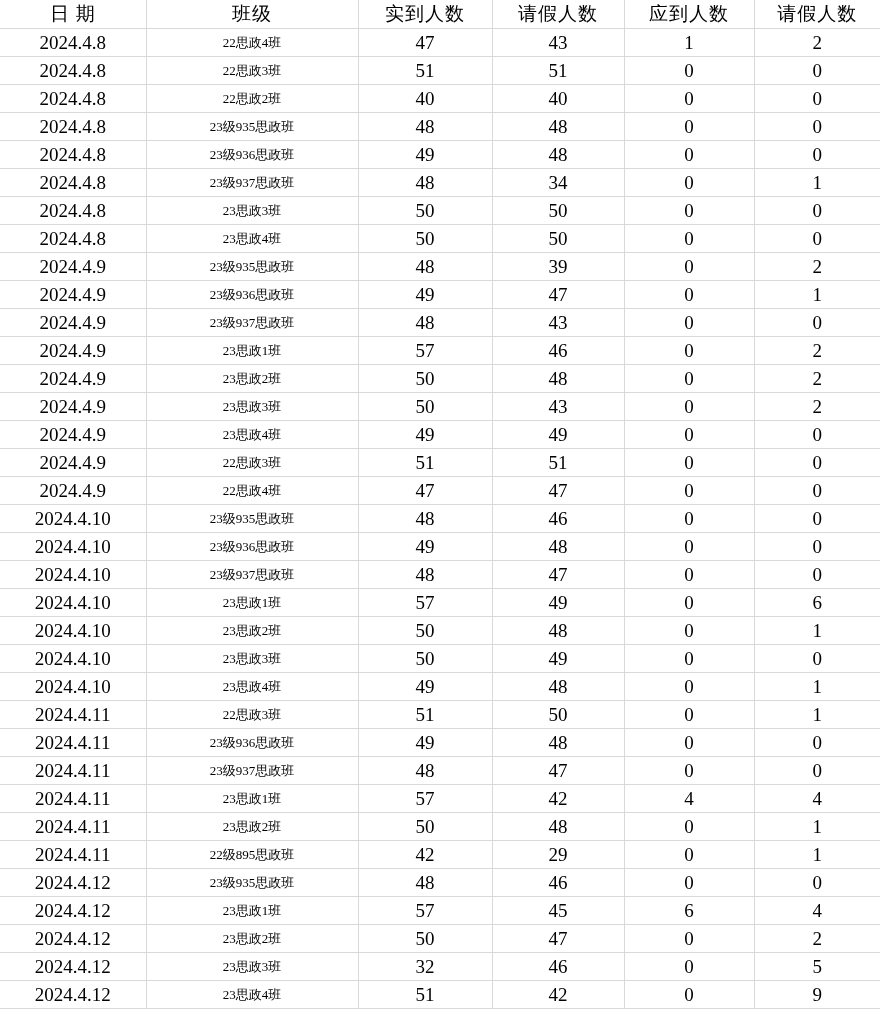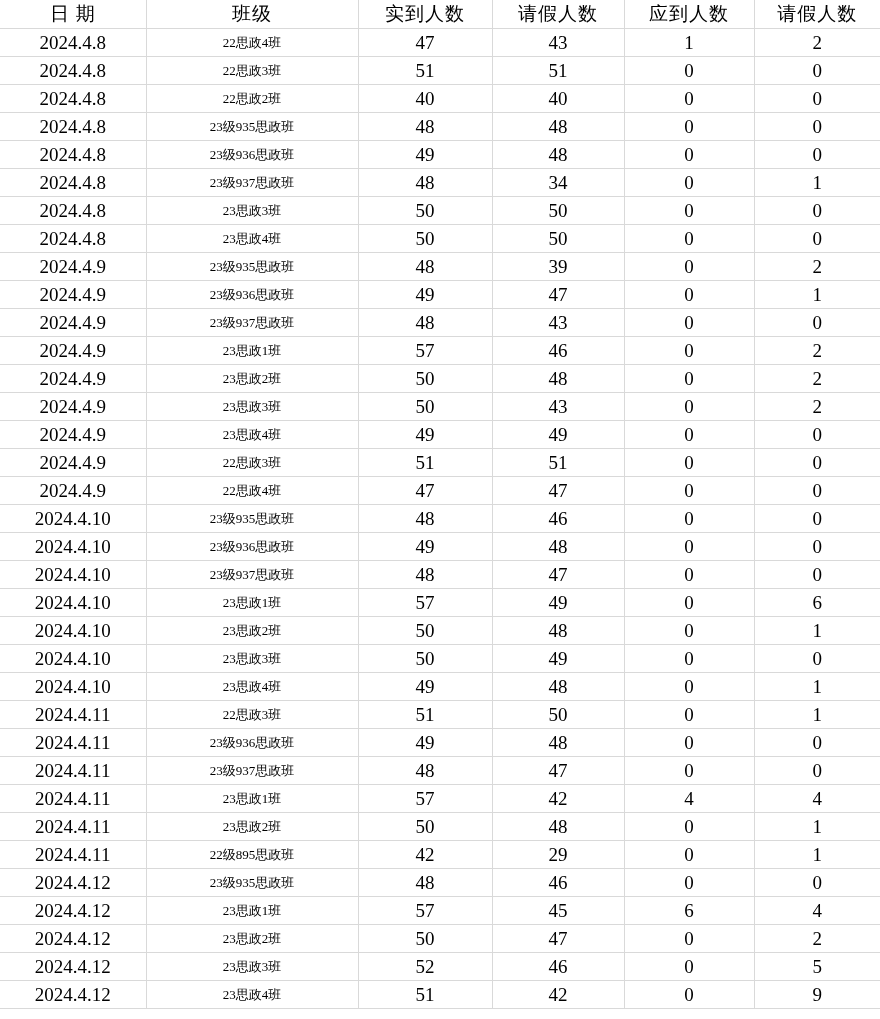--- a/index.html
+++ b/index.html
@@ -347,21 +347,21 @@
           <td class="date num">2024.4.12</td>
           <td class="cls">23思政2班</td>
           <td class="num">50</td>
           <td class="num">47</td>
           <td class="num">0</td>
           <td class="num">2</td>
         </tr>
         <tr>
           <td class="date num">2024.4.12</td>
           <td class="cls">23思政3班</td>
-          <td class="num">52</td>
+          <td class="num">32</td>
           <td class="num">46</td>
           <td class="num">0</td>
           <td class="num">5</td>
         </tr>
         <tr>
           <td class="date num">2024.4.12</td>
           <td class="cls">23思政4班</td>
           <td class="num">51</td>
           <td class="num">42</td>
           <td class="num">0</td>

